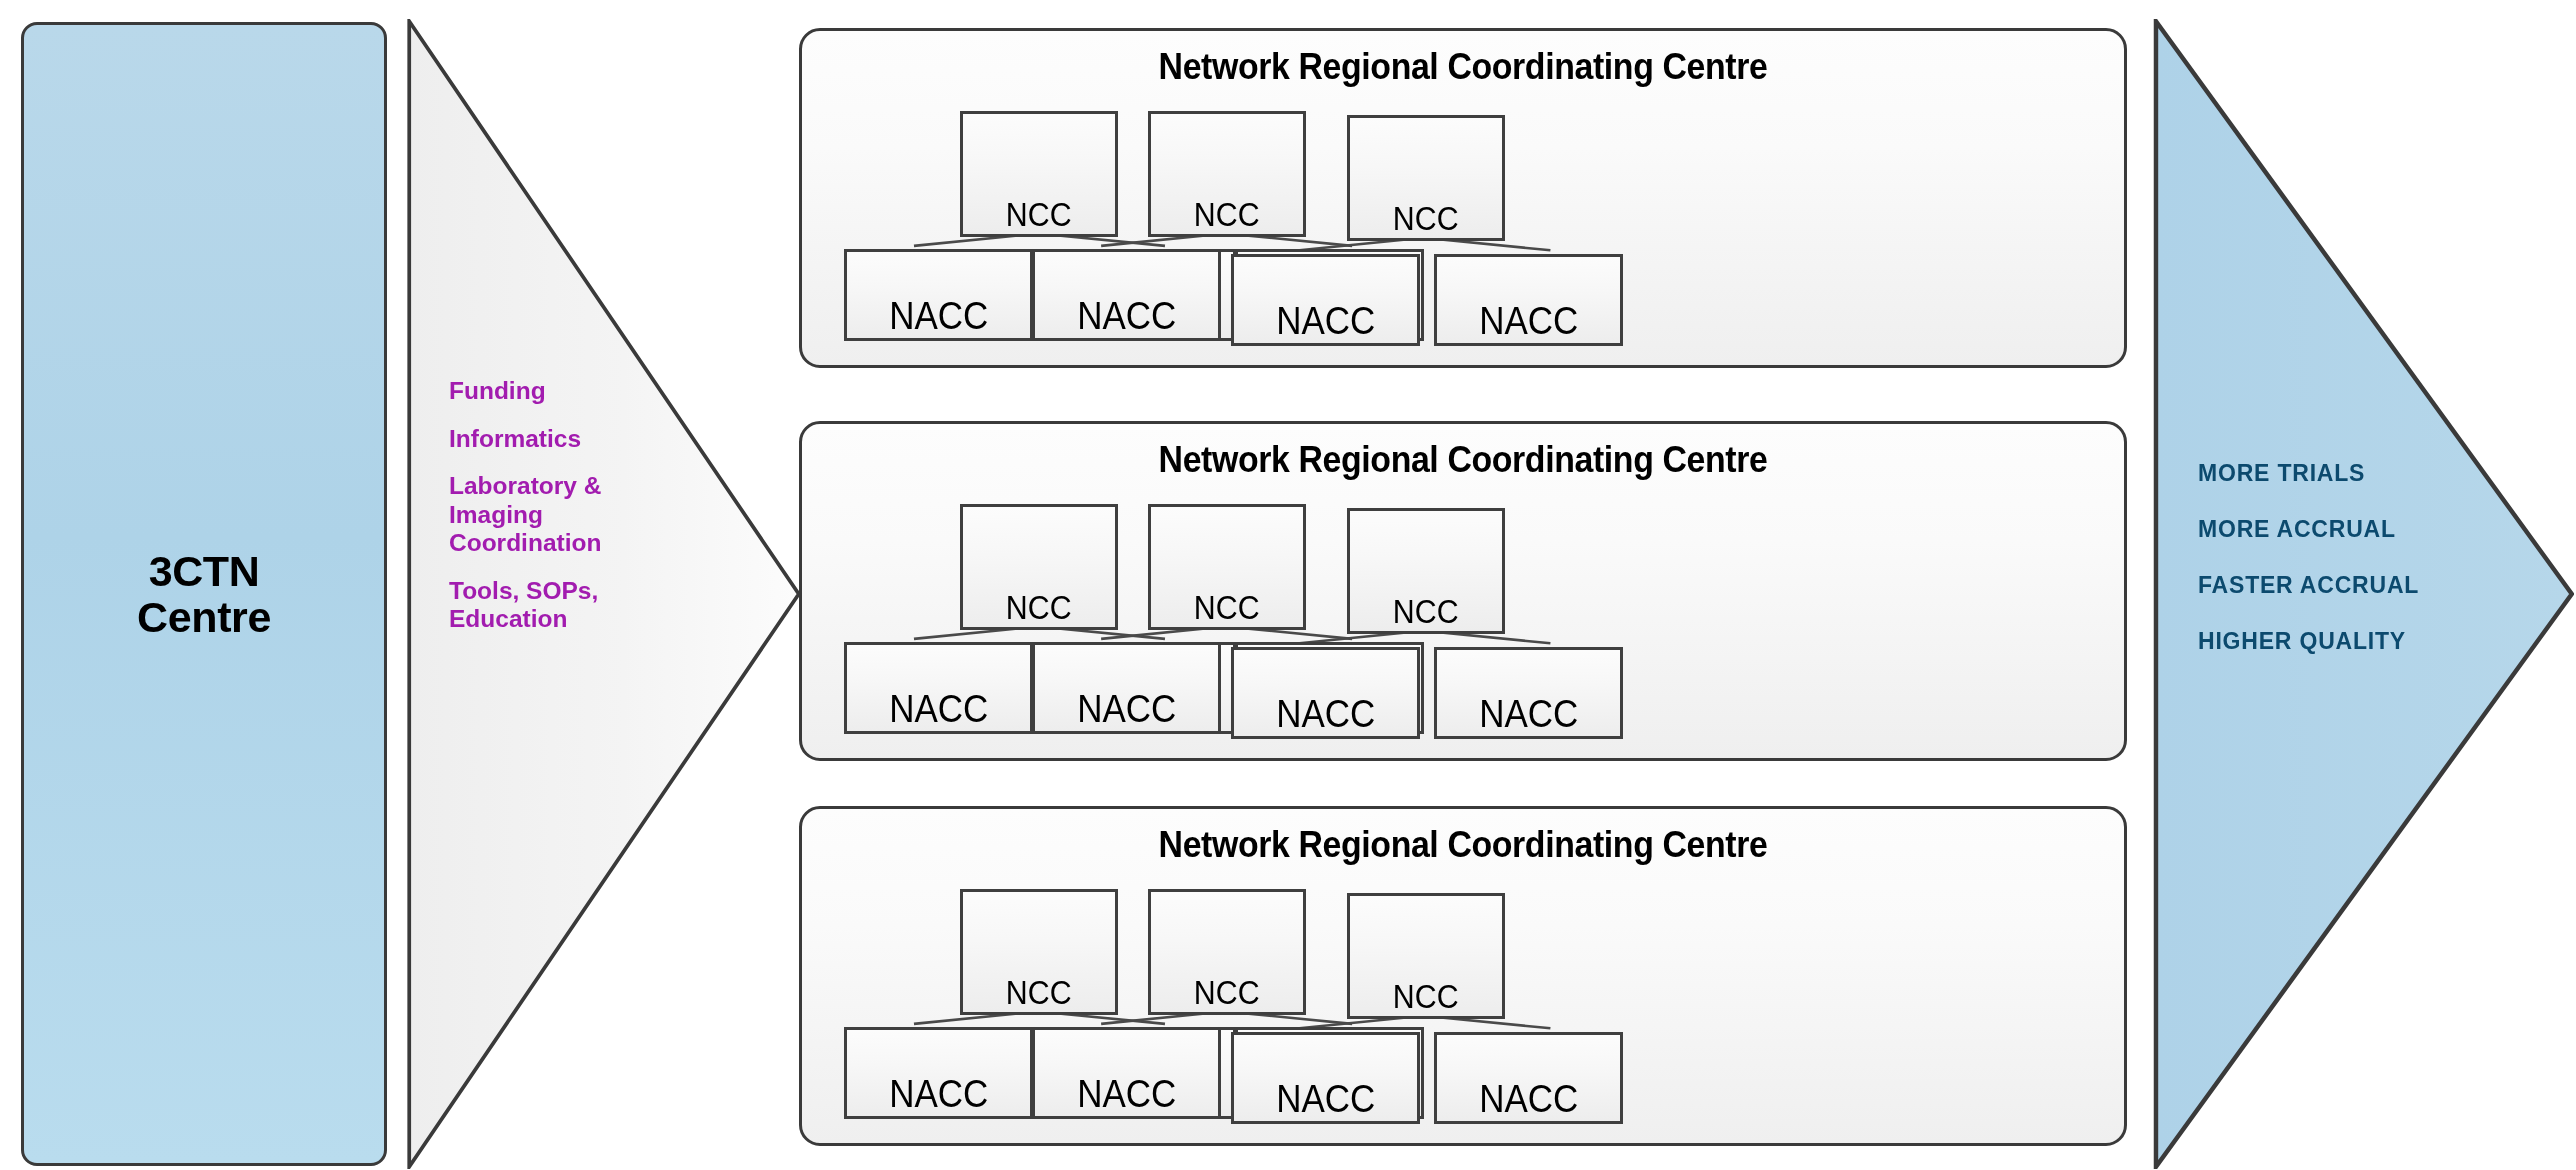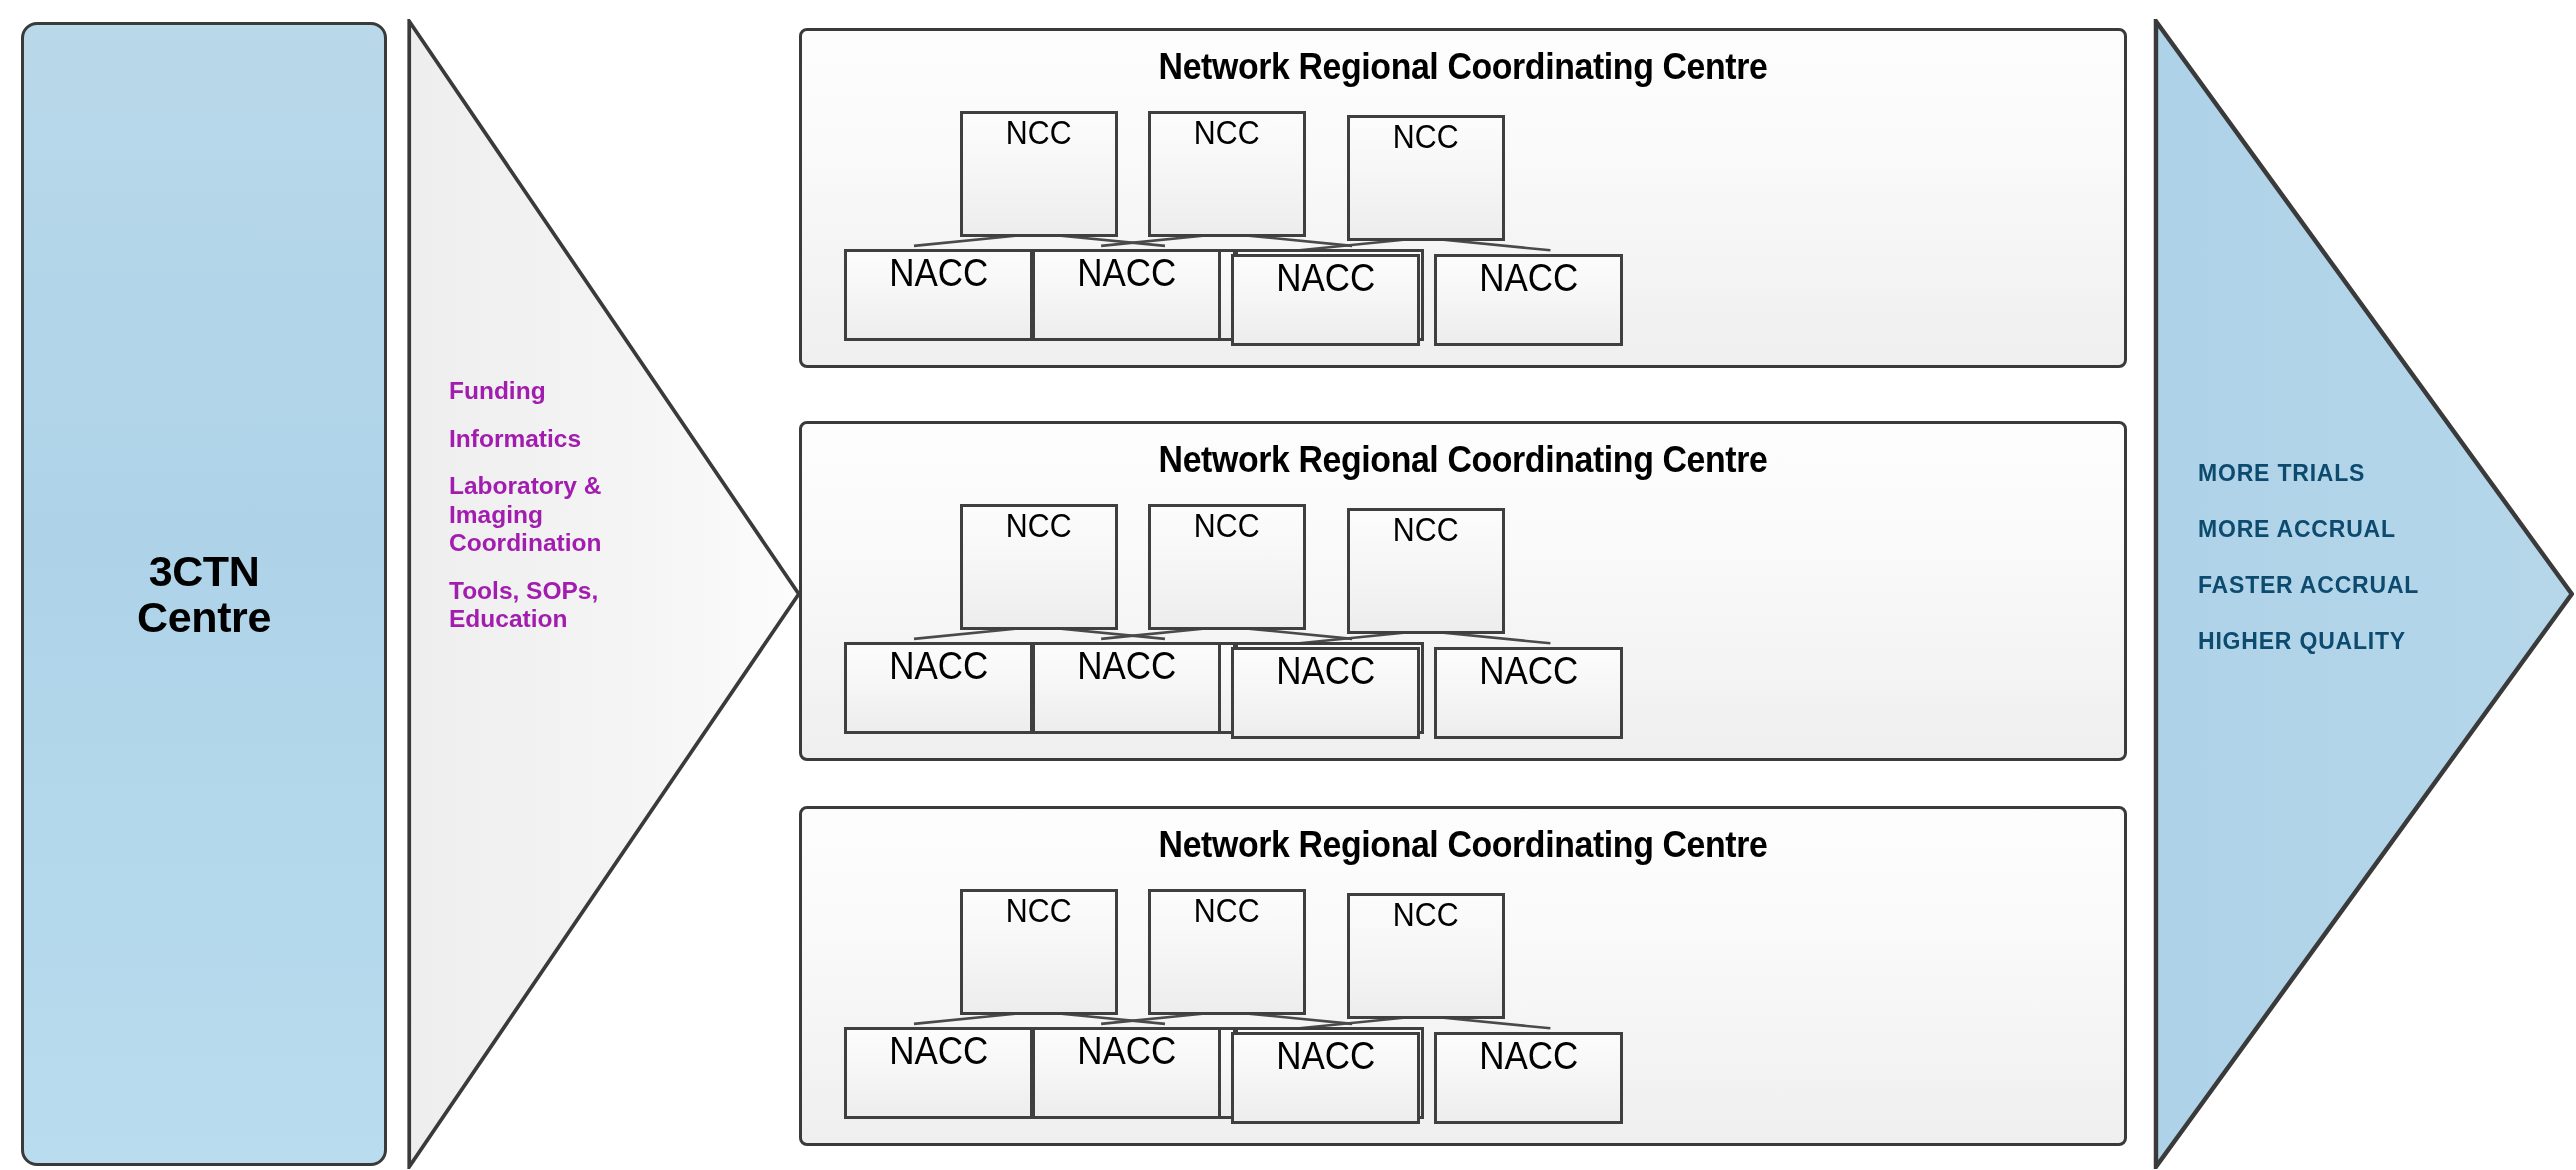--- a/index.html
+++ b/index.html
@@ -71,21 +71,21 @@
   }
   .services-list .svc:last-child { margin-bottom: 0; }
 
   
   .nrcc-panel {
     position: absolute;
     left: 799px;
     width: 1328px;
     box-sizing: border-box;
     border: 3px solid #3a3a3a;
-    border-radius: 8px;
+    border-radius: 21px;
     background: linear-gradient(180deg, #fdfdfd 0%, #fafafa 35%, #efefef 100%);
   }
   .nrcc-panel.p1 { top: 27.5px;   height: 340px; }
   .nrcc-panel.p2 { top: 421px;  height: 340px; }
   .nrcc-panel.p3 { top: 806px; height: 340px; }
 
   .nrcc-title {
     position: absolute;
     left: 0;
     right: 0;
@@ -107,21 +107,21 @@
     pointer-events: none;
   }
 
   
   .node {
     position: absolute;
     box-sizing: border-box;
     border: 3px solid #3f3f3f;
     background: linear-gradient(180deg, #fcfcfc 0%, #f7f7f7 40%, #ededed 100%);
     display: flex;
-    align-items: flex-start;
+    align-items: flex-end;
     justify-content: center;
     color: #000000;
     font-family: "Liberation Sans Narrow", "Liberation Sans", sans-serif;
   }
   .node.ncc {
     width: 73px;
     height: 71px;
     font-size: 33px;
   }
   .node.nacc {

